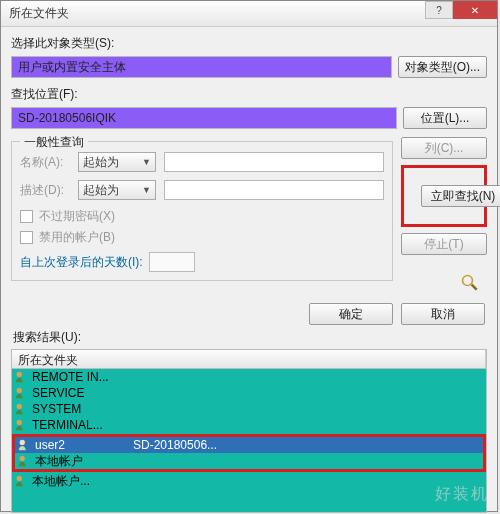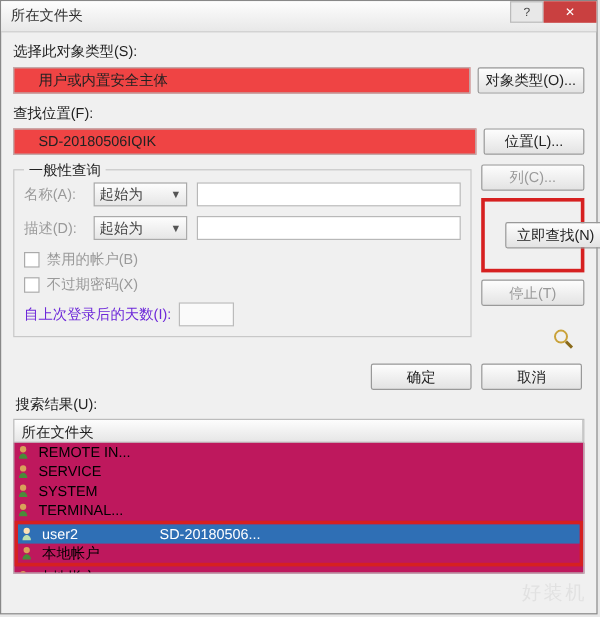--- a/index.html
+++ b/index.html
@@ -7,46 +7,46 @@
 .window{background:#f0f0f0;border:1px solid #888;width:498px;height:512px;position:relative}
 .titlebar{height:26px;background:linear-gradient(#fdfdfd,#e8e8e8);border-bottom:1px solid #ccc;display:flex;align-items:center;padding-left:8px}
 .titlebar-text{color:#333}
 .tb-btns{position:absolute;right:0;top:0;display:flex}
 .tb-btn{width:28px;height:18px;display:flex;align-items:center;justify-content:center;font-size:10px}
 .tb-help{background:#e8e8e8;border:1px solid #bbb;color:#444}
 .tb-close{background:#c94040;color:#fff;width:44px}
 .content{padding:8px 10px 6px 10px}
 .lbl{color:#222;margin-bottom:4px;display:block}
 .row{display:flex;align-items:center;margin-bottom:8px;gap:6px}
-.textline{flex:1;height:22px;background:#ef4444;border:1px solid #b8b8b8;padding:2px 20px;display:flex;align-items:center;color:#222}
+.textline{flex:1;height:22px;background:#8b5cf6;border:1px solid #b8b8b8;padding:2px 6px;display:flex;align-items:center;color:#222}
 .btn{height:22px;min-width:84px;background:linear-gradient(#fdfdfd,#e3e3e3);border:1px solid #999;border-radius:2px;padding:0 6px;display:flex;align-items:center;justify-content:center;color:#222;cursor:pointer}
 .fieldset{border:1px solid #c8c8c8;margin-top:4px;padding:10px 8px 8px 8px;position:relative}
 .fieldset-legend{position:absolute;top:-8px;left:8px;background:#f0f0f0;padding:0 4px;color:#222}
 .qrow{display:flex;align-items:center;gap:8px;margin-bottom:8px}
 .qlbl{width:50px;color:#9a9a9a}
 .select{width:78px;height:20px;background:linear-gradient(#fdfdfd,#e6e6e6);border:1px solid #aaa;display:flex;align-items:center;justify-content:space-between;padding:0 4px;color:#444}
 .select .chev{font-size:9px;color:#555}
 .input{flex:1;height:20px;background:#fff;border:1px solid #b8b8b8}
 .chk{display:flex;align-items:center;gap:6px;color:#9a9a9a;margin-bottom:4px}
 .chkbox{width:13px;height:13px;border:1px solid #aaa;background:#fff}
 .days{display:flex;align-items:center;gap:6px;margin-top:6px}
-.days .lblg{color:#6d28d9}
+.days .lblg{color:#0369a1}
 .spin{width:46px;height:20px;border:1px solid #bbb;background:#fafafa}
 .redbox{border:3px solid #d62020;padding:17px}
 .fieldwrap{position:relative;display:flex}
 .fieldleft{flex:1}
 .fieldright{width:94px;display:flex;flex-direction:column;gap:6px;padding-left:8px;align-items:stretch}
 .find-icon{width:34px;height:24px;margin-top:10px;align-self:flex-end;display:flex;align-items:center;justify-content:center}
 .okrow{display:flex;justify-content:flex-end;gap:8px;margin:8px 2px 4px 0}
 .reslabel{margin:2px 0 3px 2px}
 .listhdr{display:flex;background:linear-gradient(#fdfdfd,#e6e6e6);border:1px solid #bcbcbc;height:20px}
 .listhdr div{border-right:1px solid #ccc;padding:2px 6px;color:#222}
 .col1{width:100px}
 .col2{flex:1}
-.listbody{background:#be185d;border:1px solid #bcbcbc;border-top:none;height:109px;overflow:hidden}
+.listbody{background:#14b8a6;border:1px solid #bcbcbc;border-top:none;height:144px;overflow:hidden}
 .li{display:flex;align-items:center;height:16px;padding-left:2px;gap:4px}
 .li .ic{width:14px;height:14px;display:flex;align-items:center;justify-content:center}
 .li .nm{width:94px;overflow:hidden;white-space:nowrap}
 .li .fd{color:#222}
 .li.sel{background:#2f6fb5;color:#fff}
 .li.sel .fd{color:#fff}
 .rowred{border:3px solid #d62020;margin:1px 0}
 .usericon svg{width:14px;height:14px}
 .watermark{position:absolute;right:8px;bottom:6px;color:#d8d8d8;font-size:16px;letter-spacing:2px;opacity:.6}
 </style>
@@ -94,25 +94,25 @@
             <span class="qlbl">描述(D):</span>
             <div class="select">
               <span>起始为</span>
               <span class="chev">▼</span>
             </div>
             <div class="input"></div>
           </div>
 
           <div class="chk">
             <div class="chkbox"></div>
-            <span>禁用的帐户(B)</span>
+            <span>不过期密码(X)</span>
           </div>
           <div class="chk">
             <div class="chkbox"></div>
-            <span>不过期密码(X)</span>
+            <span>禁用的帐户(B)</span>
           </div>
 
           <div class="days">
             <span class="lblg">自上次登录后的天数(I):</span>
             <div class="spin"></div>
           </div>
         </div>
       </div>
 
       <div class="fieldright">

